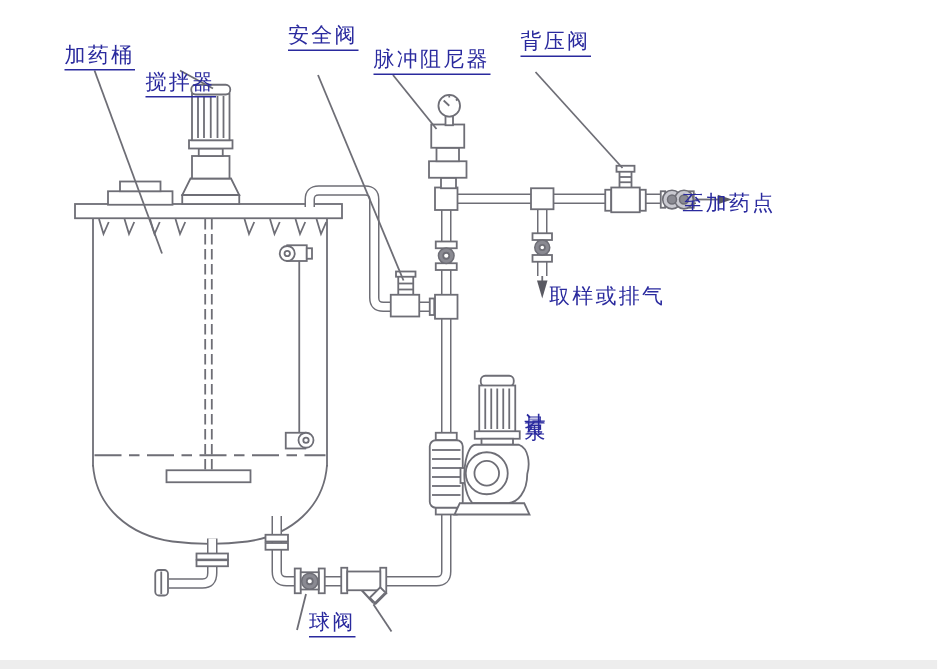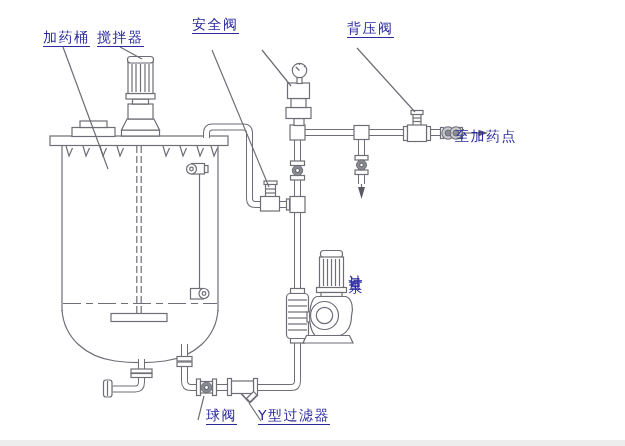--- a/index.html
+++ b/index.html
@@ -244,22 +244,23 @@
     <line class="ln" x1="120" y1="47" x2="142" y2="59"></line>
     <line class="ln" x1="212" y1="50" x2="269" y2="187"></line>
     <line class="ln" x1="262" y1="50" x2="291" y2="86"></line>
     <line class="ln" x1="357" y1="48" x2="415" y2="112"></line>
     <line class="ln" x1="204" y1="396" x2="198" y2="420"></line>
     <line class="ln" x1="249" y1="403" x2="261" y2="421"></line>
   </g>
 </svg>
 
 <div class="lbl u" style="left:43px;top:29px">加药桶</div>
-<div class="lbl u" style="left:97px;top:29px">搅拌器</div>
+<div class="lbl u" style="left:97px;top:47px">搅拌器</div>
 <div class="lbl u" style="left:192px;top:16px">安全阀</div>
+<div class="lbl u" style="left:249px;top:32px">脉冲阻尼器</div>
 <div class="lbl u" style="left:347px;top:20px">背压阀</div>
 <div class="lbl" style="left:455px;top:128px">至加药点</div>
+<div class="lbl" style="left:366px;top:190px">取样或排气</div>
 <div class="lbl vert" style="left:348px;top:264px">计量泵</div>
 <div class="lbl u" style="left:206px;top:407px">球阀</div>
-<div class="lbl u" style="left:258px;top:407px">Y型过滤器</div>
 
 <div id="bottom-strip"></div>
 </div>
 
 </body></html>

